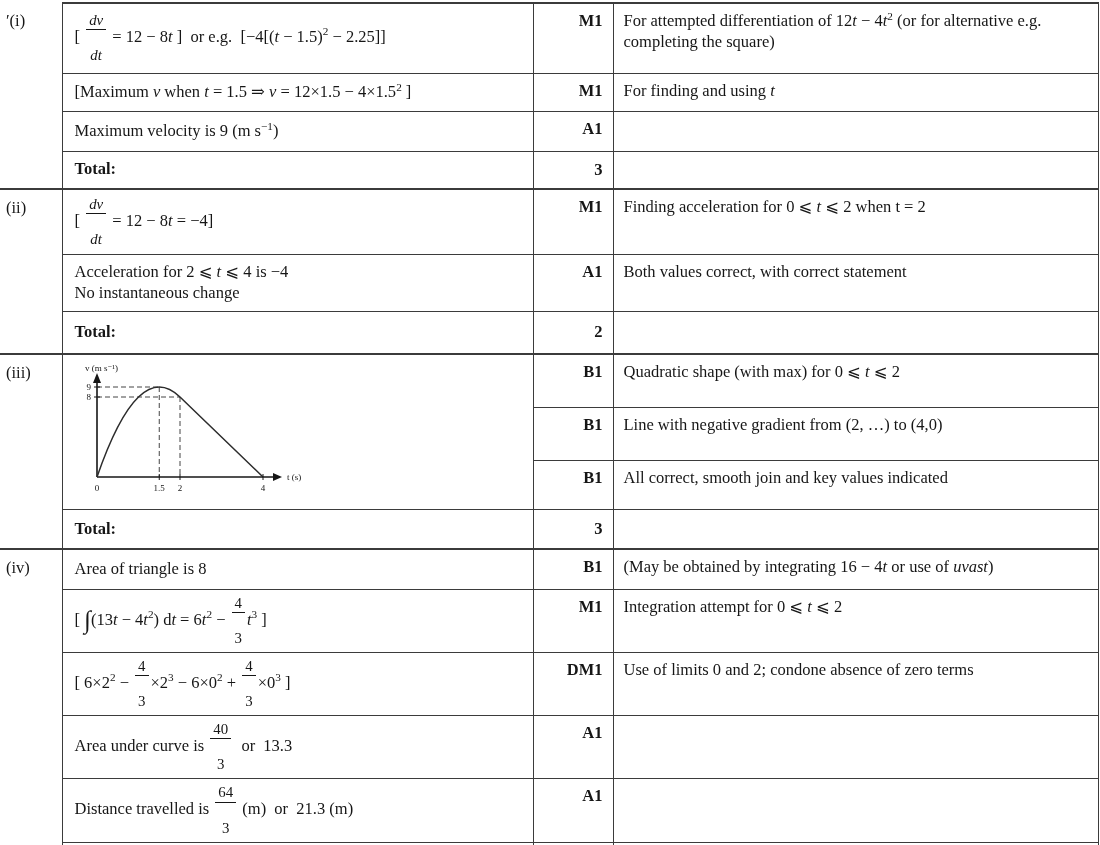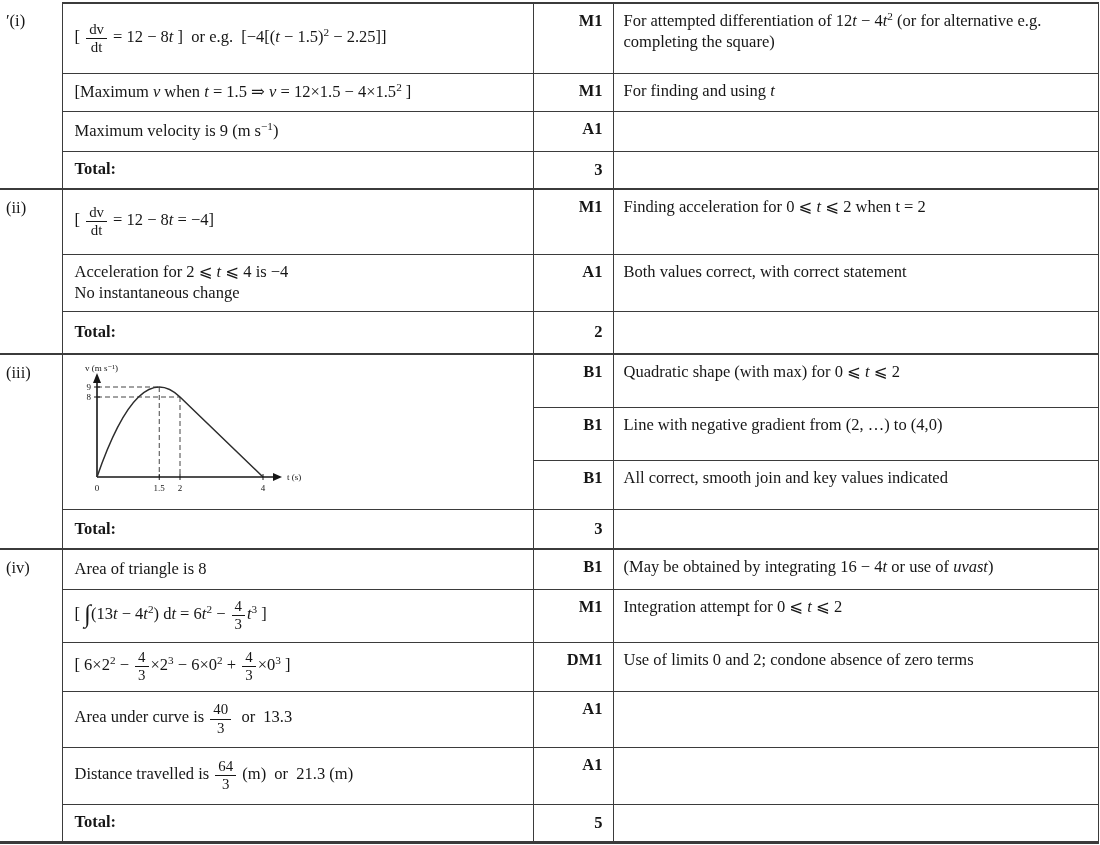--- a/index.html
+++ b/index.html
@@ -44,22 +44,22 @@
   td.part-bottom{border-bottom:3px solid var(--line) !important;}
   td.total-label{text-align:left;font-weight:bold;vertical-align:middle;padding-right:10px;}
   td.total-mark{vertical-align:middle;}
   td.graph-cell{vertical-align:top;padding:6px 4px 2px 4px;}
   
   .frac{
     display:inline-block;vertical-align:middle;text-align:center;
     line-height:1.02;font-size:0.9em;margin:0 2px;
   }
   .frac .fnum{display:block;border-bottom:1px solid var(--ink);padding:0 3px 1px 3px;}
-  .frac .fden{display:block;padding-top:1px;}
-  .frac.it{}
+  .frac .fden{display:block;padding-top:1px;margin-top:17px;}
+  .frac.it{font-style:italic;}
   sup{font-size:0.68em;line-height:0;}
   .big{font-size:1.5em;line-height:0;vertical-align:-0.12em;}
   i{font-style:italic;}
   
   svg text{font-family:"Liberation Serif","DejaVu Serif",serif;fill:var(--ink);}
 </style>
 </head>
 <body>
 
 <div class="sheet">

